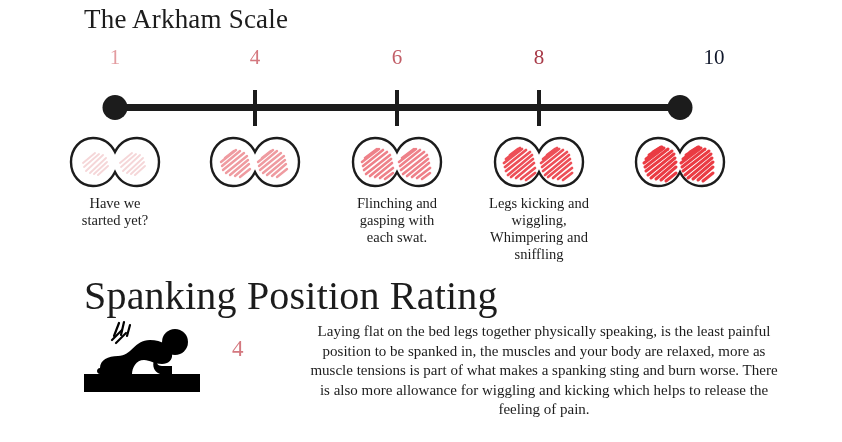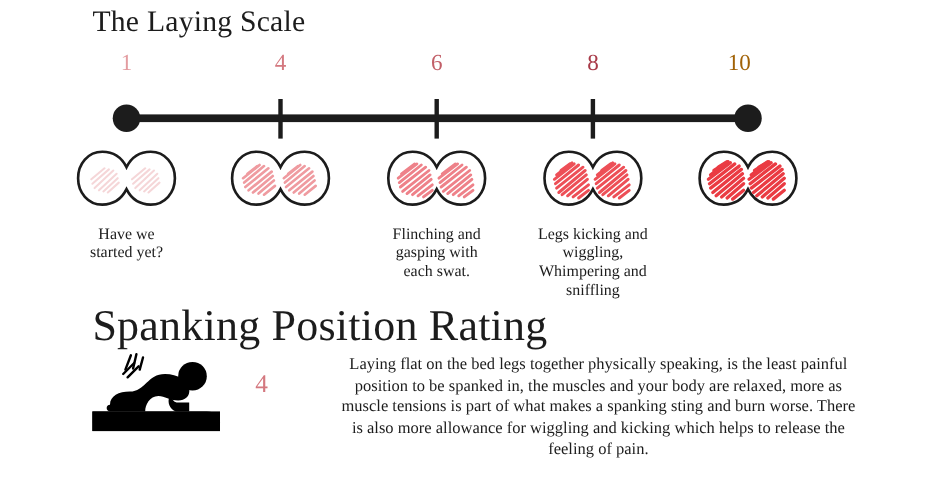--- a/index.html
+++ b/index.html
@@ -92,21 +92,21 @@
     top: 0;
     width: 200px;
     transform: translateX(-50%);
     text-align: center;
   }
   .butt-icon {
     display: block;
     margin: 0 auto;
   }
   .item-caption {
-    margin-top: 17px;
+    margin-top: 7px;
     font-size: 14.5px;
     line-height: 17px;
     color: #1c1c1c;
     white-space: pre-line;
   }
 
   
   #position-title {
     position: absolute;
     left: 84px;
@@ -140,28 +140,28 @@
     width: 480px;
     font-size: 15px;
     line-height: 19.5px;
     color: #1c1c1c;
     text-align: center;
   }
 </style>
 </head>
 <body>
 
-<div id="arkham-title">The Laying Scale</div>
+<div id="arkham-title">The Arkham Scale</div>
 
 <div id="scale-numbers">
   <span class="scale-number" style="left: 115px; color: rgb(227, 156, 160);">1</span>
   <span class="scale-number" style="left: 255px; color: rgb(212, 120, 127);">4</span>
   <span class="scale-number" style="left: 397px; color: rgb(194, 95, 104);">6</span>
   <span class="scale-number" style="left: 539px; color: rgb(168, 58, 72);">8</span>
-  <span class="scale-number" style="left: 672px; color: #a16207;">10</span>
+  <span class="scale-number" style="left: 714px; color: #0f172a;">10</span>
 </div>
 
 <div id="scale-axis">
   <div id="axis-line"></div>
   <div class="axis-endpoint" style="left:115px"></div>
   <div class="axis-tick" style="left:255px"></div>
   <div class="axis-tick" style="left:397px"></div>
   <div class="axis-tick" style="left:539px"></div>
   <div class="axis-endpoint" style="left:680px"></div>
 </div>

